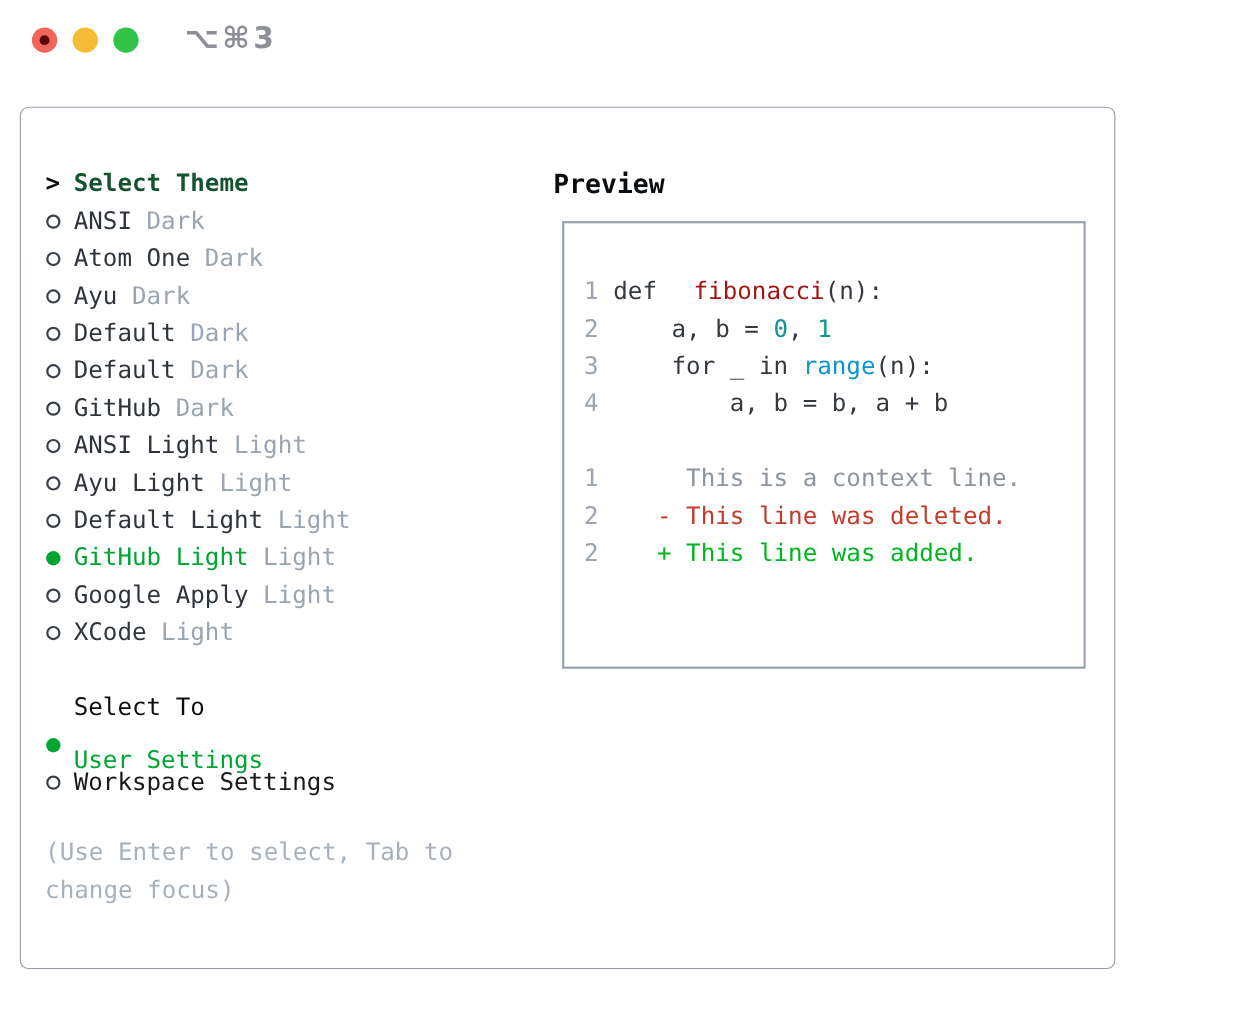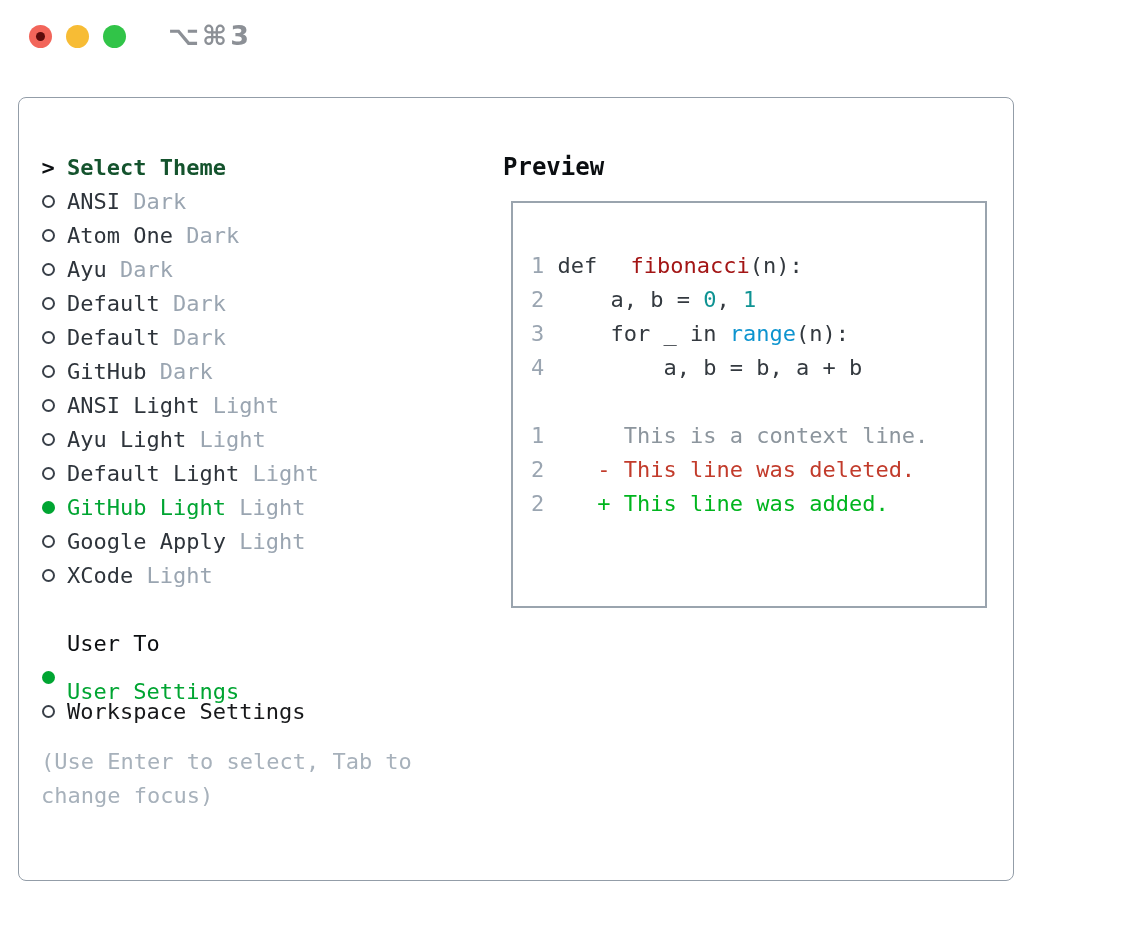--- a/index.html
+++ b/index.html
@@ -56,21 +56,21 @@
   .prompt-char{color:#0b0e11;font-weight:bold;font-size:22px;}
   .radio{width:13px;height:13px;border-radius:50%;border:2px solid #394049;}
   .radio.sel{border:none;background:var(--accent-green);}
   .hdr{color:#14532d;font-weight:bold;}
   .theme-name{color:var(--name-dark);}
   .theme-variant{color:var(--muted-gray);margin-left:1ch;}
   .row.selected .theme-name{color:var(--accent-green);}
   .apply-block{margin-top:34px;}
   .apply-label{color:#17181a;}
   .row.selected .apply-label{color:var(--accent-green);margin-top:28px;}
-  .hint{margin-top:16px;color:var(--hint-gray);}
+  .hint{margin-top:30px;color:var(--hint-gray);}
   .hint .row{color:var(--hint-gray);}
   
   .preview-title{
     position:absolute;left:484px;top:52px;height:34px;display:flex;align-items:center;
     font-size:24px;font-weight:bold;color:#0b0e11;
   }
   .preview-box{
     position:absolute;left:492px;top:103px;width:476px;height:407px;
     border:2px solid #9aa4ae;background:#fff;overflow:hidden;
   }
@@ -118,21 +118,21 @@
           <div class="row"><span class="marker"><span class="radio"></span></span><span class="theme-name">Ayu Light</span><span class="theme-variant">Light</span></div>
           <div class="row"><span class="marker"><span class="radio"></span></span><span class="theme-name">Default Light</span><span class="theme-variant">Light</span></div>
           <div class="row selected"><span class="marker"><span class="radio sel"></span></span><span class="theme-name">GitHub Light</span><span class="theme-variant">Light</span></div>
           <div class="row"><span class="marker"><span class="radio"></span></span><span class="theme-name">Google Apply</span><span class="theme-variant">Light</span></div>
           <div class="row"><span class="marker"><span class="radio"></span></span><span class="theme-name">XCode</span><span class="theme-variant">Light</span></div>
         </div>
 
       <div class="apply-block">
         <div class="row">
           <span class="marker"></span>
-          <span class="apply-label" style="color:#0b0e11;">User To</span>
+          <span class="apply-label" style="color:#0b0e11;">Select To</span>
         </div>
         <div id="apply-list">
             <div class="row selected"><span class="marker"><span class="radio sel"></span></span><span class="apply-label">User Settings</span></div>
             <div class="row"><span class="marker"><span class="radio"></span></span><span class="apply-label">Workspace Settings</span></div>
           </div>
       </div>
 
       <div class="hint" id="hint">
           <div class="row">(Use Enter to select, Tab to</div>
           <div class="row">change focus)</div>

